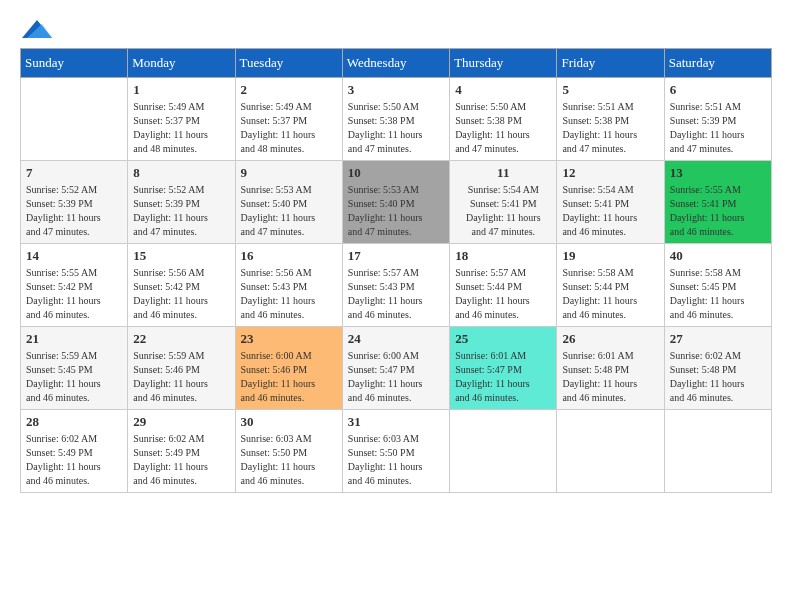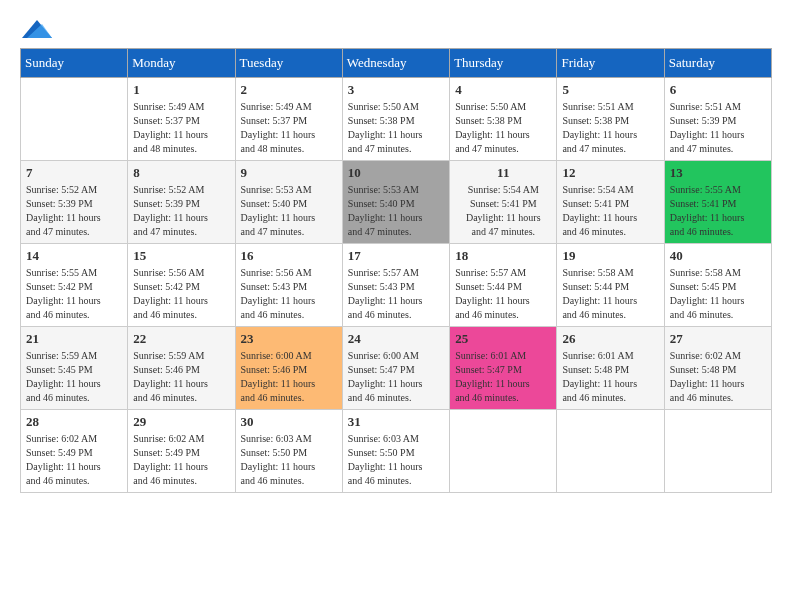--- a/index.html
+++ b/index.html
@@ -222,21 +222,21 @@
           <div class="day-info">Sunrise: 5:59 AM<br>Sunset: 5:46 PM<br>Daylight: 11 hours<br>and 46 minutes.</div>
         </td>
         <td style="background: #fdba74;">
           <span class="day-number">23</span>
           <div class="day-info">Sunrise: 6:00 AM<br>Sunset: 5:46 PM<br>Daylight: 11 hours<br>and 46 minutes.</div>
         </td>
         <td style="background: rgb(245, 245, 245);">
           <span class="day-number">24</span>
           <div class="day-info">Sunrise: 6:00 AM<br>Sunset: 5:47 PM<br>Daylight: 11 hours<br>and 46 minutes.</div>
         </td>
-        <td style="background: #ec4899; margin-left: 40px;">
+        <td style="background: #5eead4; margin-left: 40px;">
           <span class="day-number">25</span>
           <div class="day-info">Sunrise: 6:01 AM<br>Sunset: 5:47 PM<br>Daylight: 11 hours<br>and 46 minutes.</div>
         </td>
         <td style="background: rgb(245, 245, 245);">
           <span class="day-number">26</span>
           <div class="day-info">Sunrise: 6:01 AM<br>Sunset: 5:48 PM<br>Daylight: 11 hours<br>and 46 minutes.</div>
         </td>
         <td style="background: rgb(245, 245, 245);">
           <span class="day-number">27</span>
           <div class="day-info">Sunrise: 6:02 AM<br>Sunset: 5:48 PM<br>Daylight: 11 hours<br>and 46 minutes.</div>

